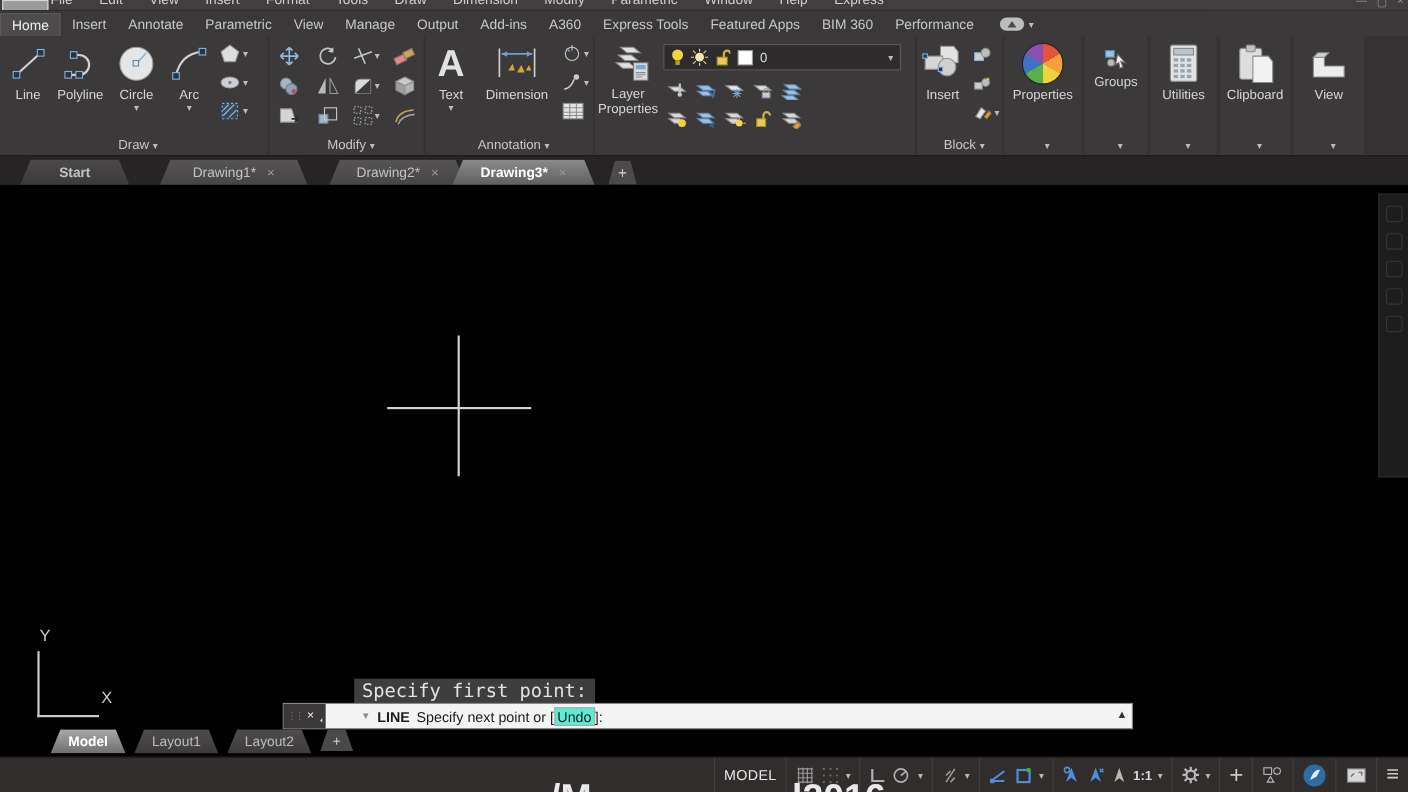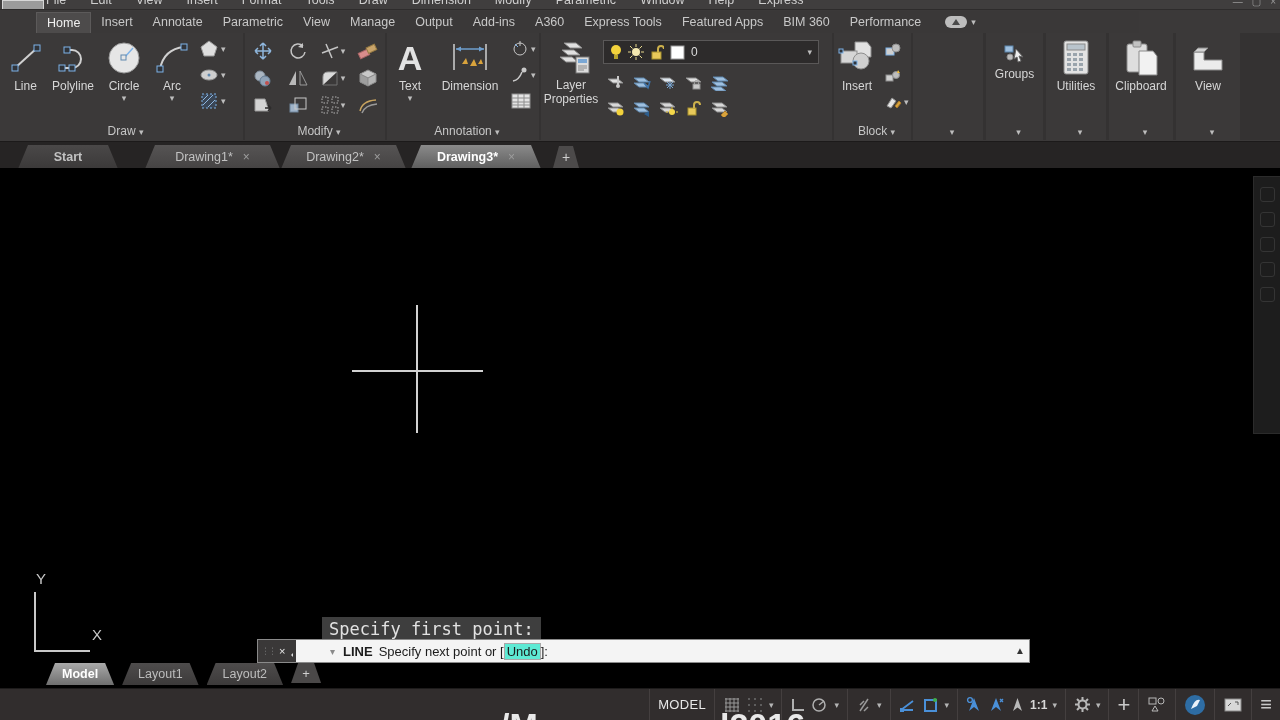--- a/index.html
+++ b/index.html
@@ -6,21 +6,21 @@
   *{box-sizing:border-box;font-family:"Liberation Sans",sans-serif;}
   #app{position:relative;width:1280px;height:720px;background:#3b3939;overflow:hidden;}
 
   
   .menubar{position:absolute;left:0;top:0;width:1280px;height:10px;background:#403e3e;overflow:hidden;border-bottom:1px solid #2e2c2c;}
   .menubar .mrow{position:absolute;left:46px;top:-7px;display:flex;gap:24px;font-size:12.5px;color:#cfcfcf;white-space:nowrap;}
   .qat-box{position:absolute;left:2px;top:0;width:42px;height:10px;background:#9b9b9b;border:1px solid #d7d7d7;}
   .winctrl{position:absolute;right:4px;top:-4px;display:flex;gap:9px;color:#9a9a9a;font-size:10px;}
 
   
-  .ribbontabs{position:absolute;left:0;top:11px;width:1103px;height:22px;background:#3a3838;display:flex;align-items:center;font-size:12.5px;color:#c8c8c8;margin-left:36px;}
+  .ribbontabs{position:absolute;left:0;top:11px;width:1103px;height:22px;background:#3a3838;display:flex;align-items:center;font-size:12.5px;color:#c8c8c8;}
   .rtab{padding:3px 10px;cursor:default;white-space:nowrap;}
   .rtab.active{background:#4d4b4b;color:#f0f0f0;border:1px solid #5c5a5a;border-bottom:none;}
   .cloudbtn{margin-left:14px;display:flex;align-items:center;gap:4px;}
   .cloudpill{width:22px;height:12px;background:#bdbdbd;border-radius:6px;position:relative;}
   .cloudpill:after{content:"";position:absolute;left:7px;top:3px;border-left:4px solid transparent;border-right:4px solid transparent;border-bottom:6px solid #4a4a4a;}
 
   
   .ribbon{position:absolute;left:0;top:33px;width:1280px;height:107px;background:#343232;}
   .rpanel{position:absolute;top:0;height:107px;background:#3b3939;}
   .plabel{position:absolute;left:4px;bottom:2px;width:100%;text-align:center;font-size:12px;color:#c6c6c6;white-space:nowrap;}
@@ -484,20 +484,26 @@
               <path d="M3 12 L8 4 L12 7 L7 14 Z" fill="#e6e6e6" stroke="#8e8e8e"></path>
               <path d="M11 12 l4 -5 2 2 -4 5 Z" fill="#d9a33c" stroke="#a8792a"></path>
             </svg>
           <span class="cd">▾</span>
         </div>
       </div>
       <div class="plabel"><span>Block</span> <span class="cd">▾</span></div>
     </div>
 
     <div class="rpanel" style="left:913px;width:70px;">
+      <div class="bigbtn" style="left:0;width:70px;">
+        <span class="bicon">
+            <span style="display:block;width:38px;height:38px;border-radius:50%;background:conic-gradient(#e5533c 0 60deg,#f0a23c 60deg 120deg,#f2d23c 120deg 180deg,#58b04a 180deg 240deg,#3f72c4 240deg 300deg,#8a4fb0 300deg 360deg);border:1px solid #222;"></span>
+          </span>
+        <span>Properties</span>
+      </div>
       <div class="plabel"><span class="cd">▾</span></div>
     </div>
 
     <div class="rpanel" style="left:986px;width:57px;">
       <div class="bigbtn" style="left:0;width:57px;top:8px;">
         <span class="bicon" style="height:26px;">
           <svg width="24" height="22">
               <rect x="2" y="3" width="8" height="6" fill="#9fc0df" stroke="#5f87ad"></rect>
               <circle cx="7" cy="14" r="3" fill="#bdbdbd" stroke="#8e8e8e"></circle>
               <path d="M13 6 L20 14 L16 13 L18 18 L15 19 L14 14 L11 16 Z" fill="#eeeeee" stroke="#666"></path>
@@ -564,21 +570,21 @@
   </div>
 
   <div class="filetabs">
     <div class="ftab start" style="left:18px;width:100px;font-weight:bold;">
         <span>Start</span>
       </div>
     <div class="ftab" style="left:145px;width:135px;">
         <span>Drawing1*</span>
         <span class="x">×</span>
       </div>
-    <div class="ftab" style="left:281px;width:125px;">
+    <div class="ftab" style="left:299px;width:125px;">
         <span>Drawing2*</span>
         <span class="x">×</span>
       </div>
     <div class="ftab active" style="left:411px;width:130px;">
         <span>Drawing3*</span>
         <span class="x">×</span>
       </div>
     <div class="ftab-add" style="left:553px;">
         <span>+</span>
       </div>

